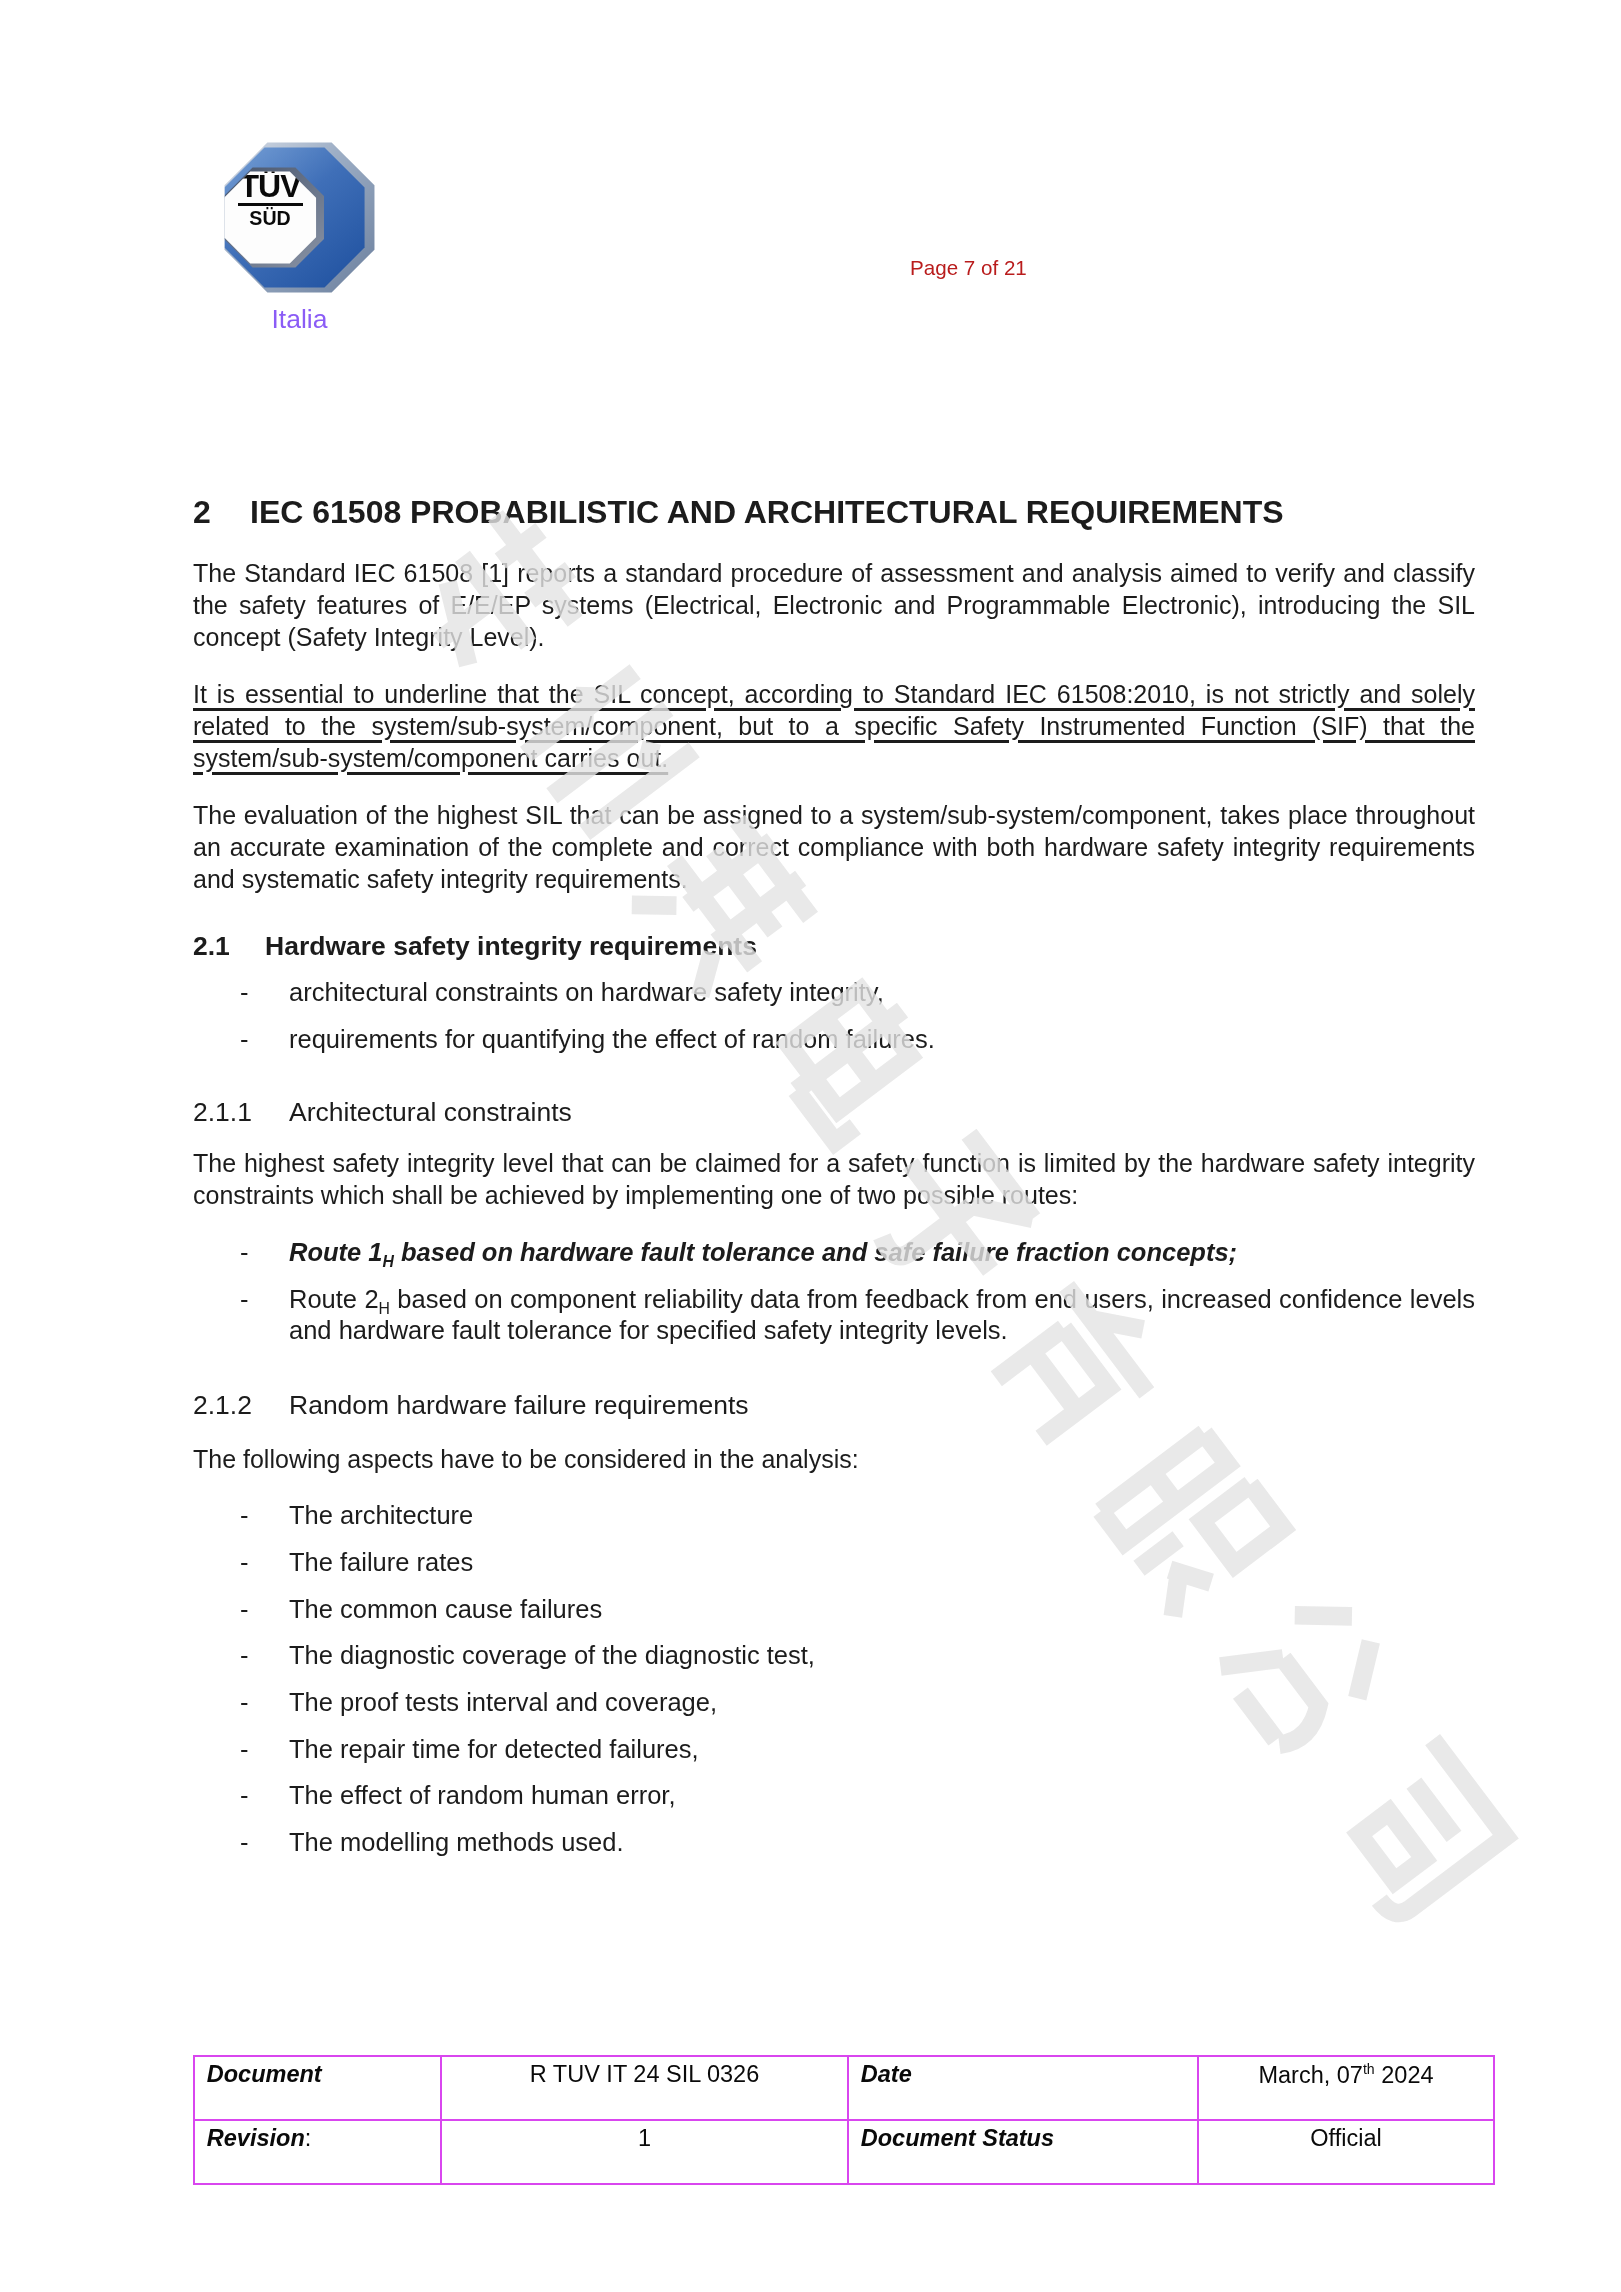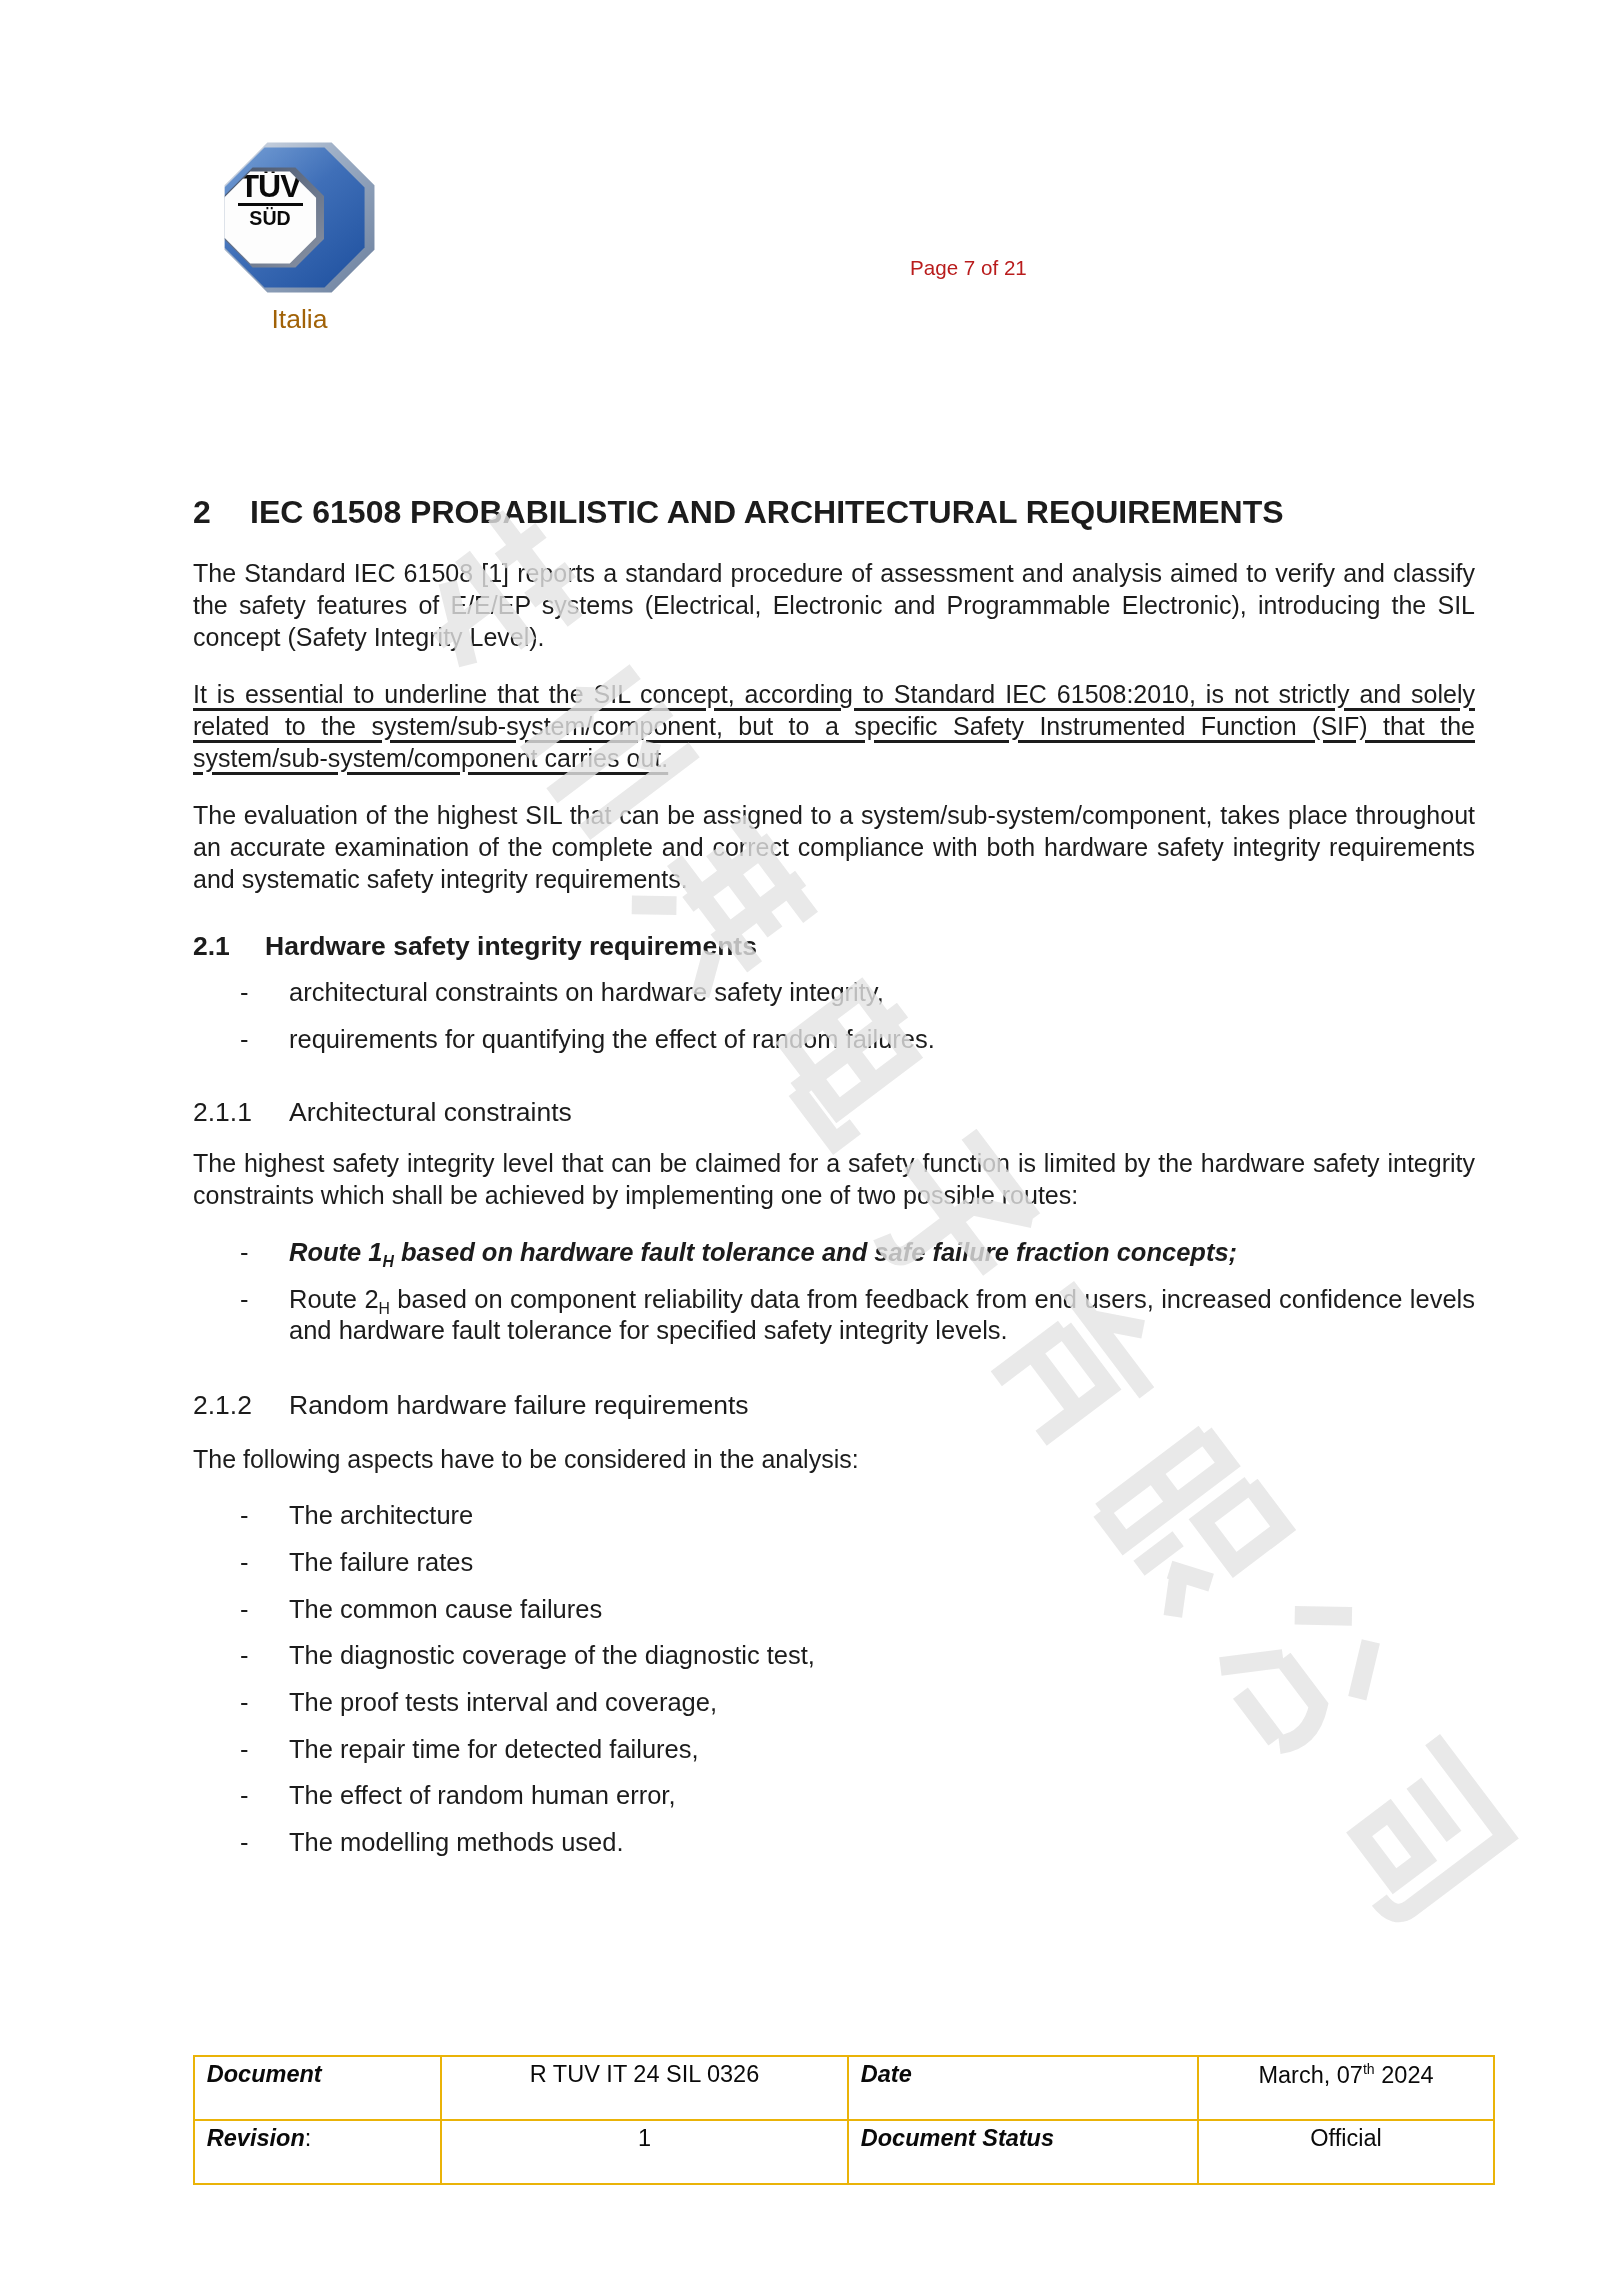--- a/index.html
+++ b/index.html
@@ -20,21 +20,21 @@
     background:linear-gradient(140deg,#7aa3d8 0%,#3f6fb8 45%,#1d4f9e 100%);}
   .octa-ring{width:102px;height:102px;
     clip-path:polygon(29% 1%,71% 1%,99% 29%,99% 71%,71% 99%,29% 99%,1% 71%,1% 29%);
     background:linear-gradient(140deg,#46546c 0%,#8a94a6 100%);}
   .octa-white{width:94px;height:94px;flex-direction:column;
     clip-path:polygon(29% 1%,71% 1%,99% 29%,99% 71%,71% 99%,29% 99%,1% 71%,1% 29%);
     background:#fdfdfd;}
   .tuv-word{font-size:32px;font-weight:800;letter-spacing:-1px;color:#0a0a0a;line-height:31px;}
   .tuv-bar{width:65px;height:3.9px;background:#0a0a0a;margin:1px auto 2.9px auto;}
   .sud-word{font-size:19.6px;font-weight:800;letter-spacing:0px;color:#0a0a0a;line-height:19.6px;}
-  .logo-caption{margin-top:9.8px;font-size:26.5px;color:#a16207;}
+  .logo-caption{margin-top:9.8px;font-size:26.5px;color:#8b5cf6;}
   .page-label{position:absolute;left:910px;top:256px;font-size:20.6px;color:#b91c1c;z-index:1;}
 
   
   .content{position:absolute;left:193px;top:493px;width:1282px;z-index:1;}
   .para{font-size:25px;line-height:32px;text-align:justify;}
   .u{ text-decoration:underline;text-decoration-thickness:2.5px;text-underline-offset:4.9px;}
   .h{display:flex;}
   .h1{font-size:32px;line-height:39px;font-weight:bold;}
   .h1 .num{flex:0 0 57px;}
   .h2{font-size:26.5px;line-height:33px;font-weight:bold;margin-top:35px;}
@@ -59,21 +59,21 @@
   .bullet.b-gap{margin-top:15.7px;}
   .bold-line .txt{font-weight:bold;font-style:italic;}
   sub.hsub{font-size:0.62em;line-height:0;}
   .aspect-list{margin-top:12.7px;}
   .aspect-list .bullet{margin-top:0;margin-bottom:15.7px;}
   .aspect-list .bullet:last-child{margin-bottom:0;}
 
   
   table.doc-meta{position:absolute;left:193px;top:2055px;width:1300px;z-index:1;
     border-collapse:collapse;table-layout:fixed;border:2.9px solid #000;}
-  table.doc-meta td{border:2px solid #eab308;height:54px;vertical-align:top;
+  table.doc-meta td{border:2px solid #d946ef;height:54px;vertical-align:top;
     padding:3.9px 11.8px;font-size:23.5px;color:#0a0a0a;}
   td.lbl{font-weight:bold;font-style:italic;}
   td.val{text-align:center;}
   td.lbl .colon{font-weight:normal;font-style:normal;}
   sup.datesup{font-size:0.6em;}
 
   
   svg.watermark{position:absolute;left:0;top:0;z-index:3;pointer-events:none;}
 </style>
 </head>

